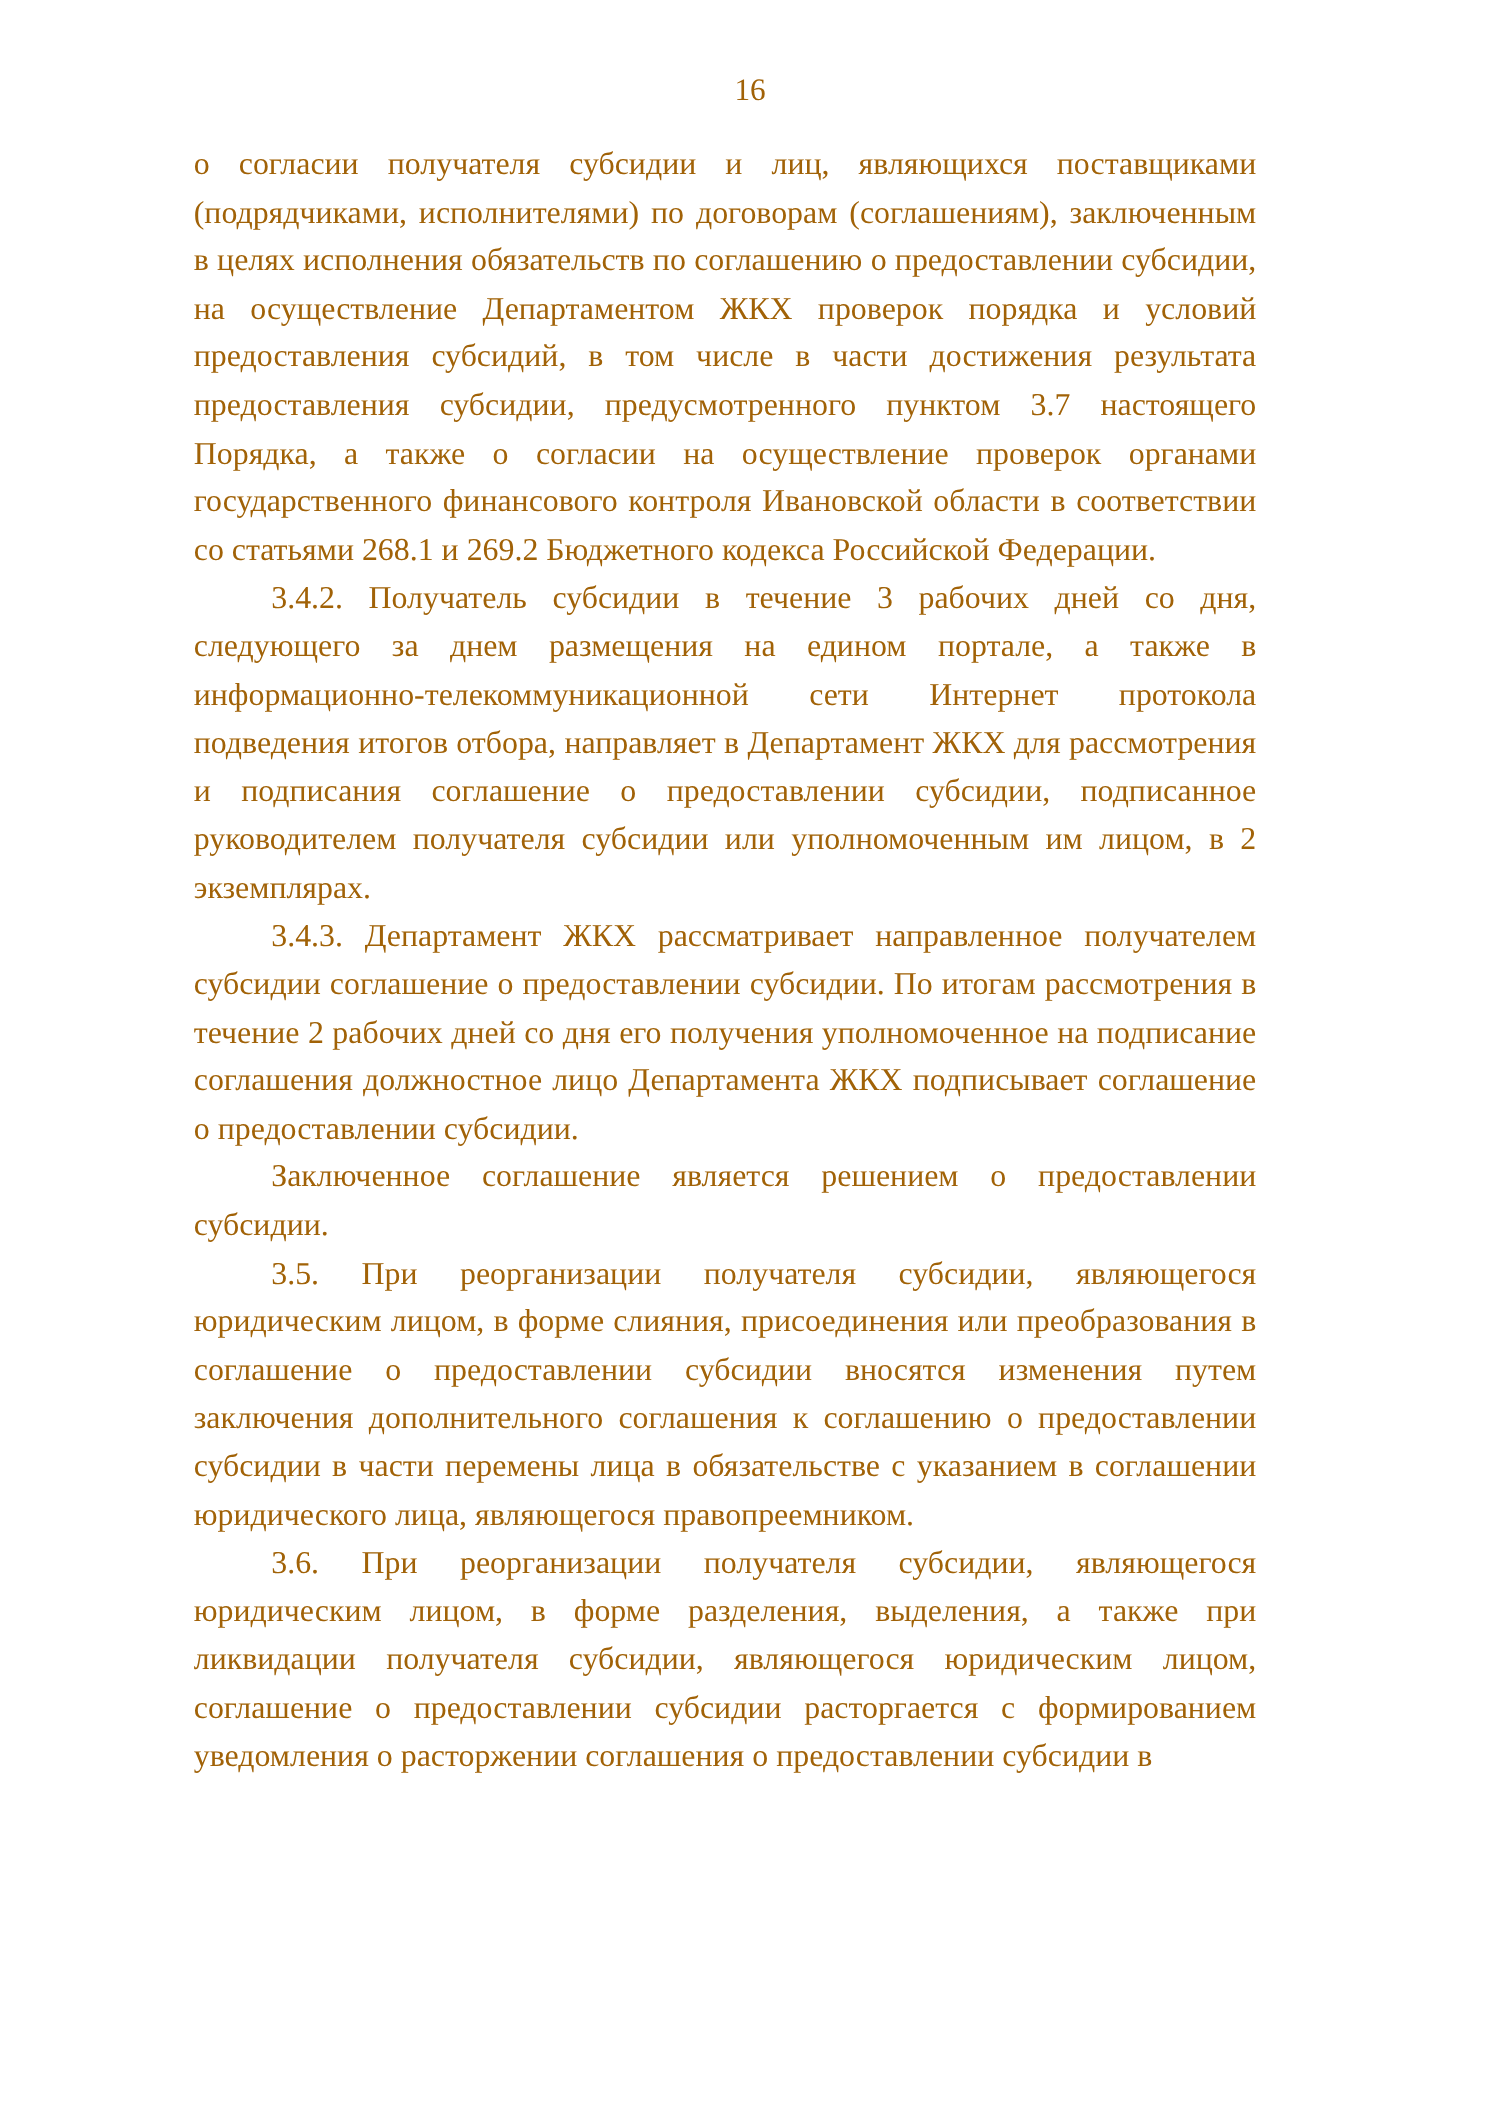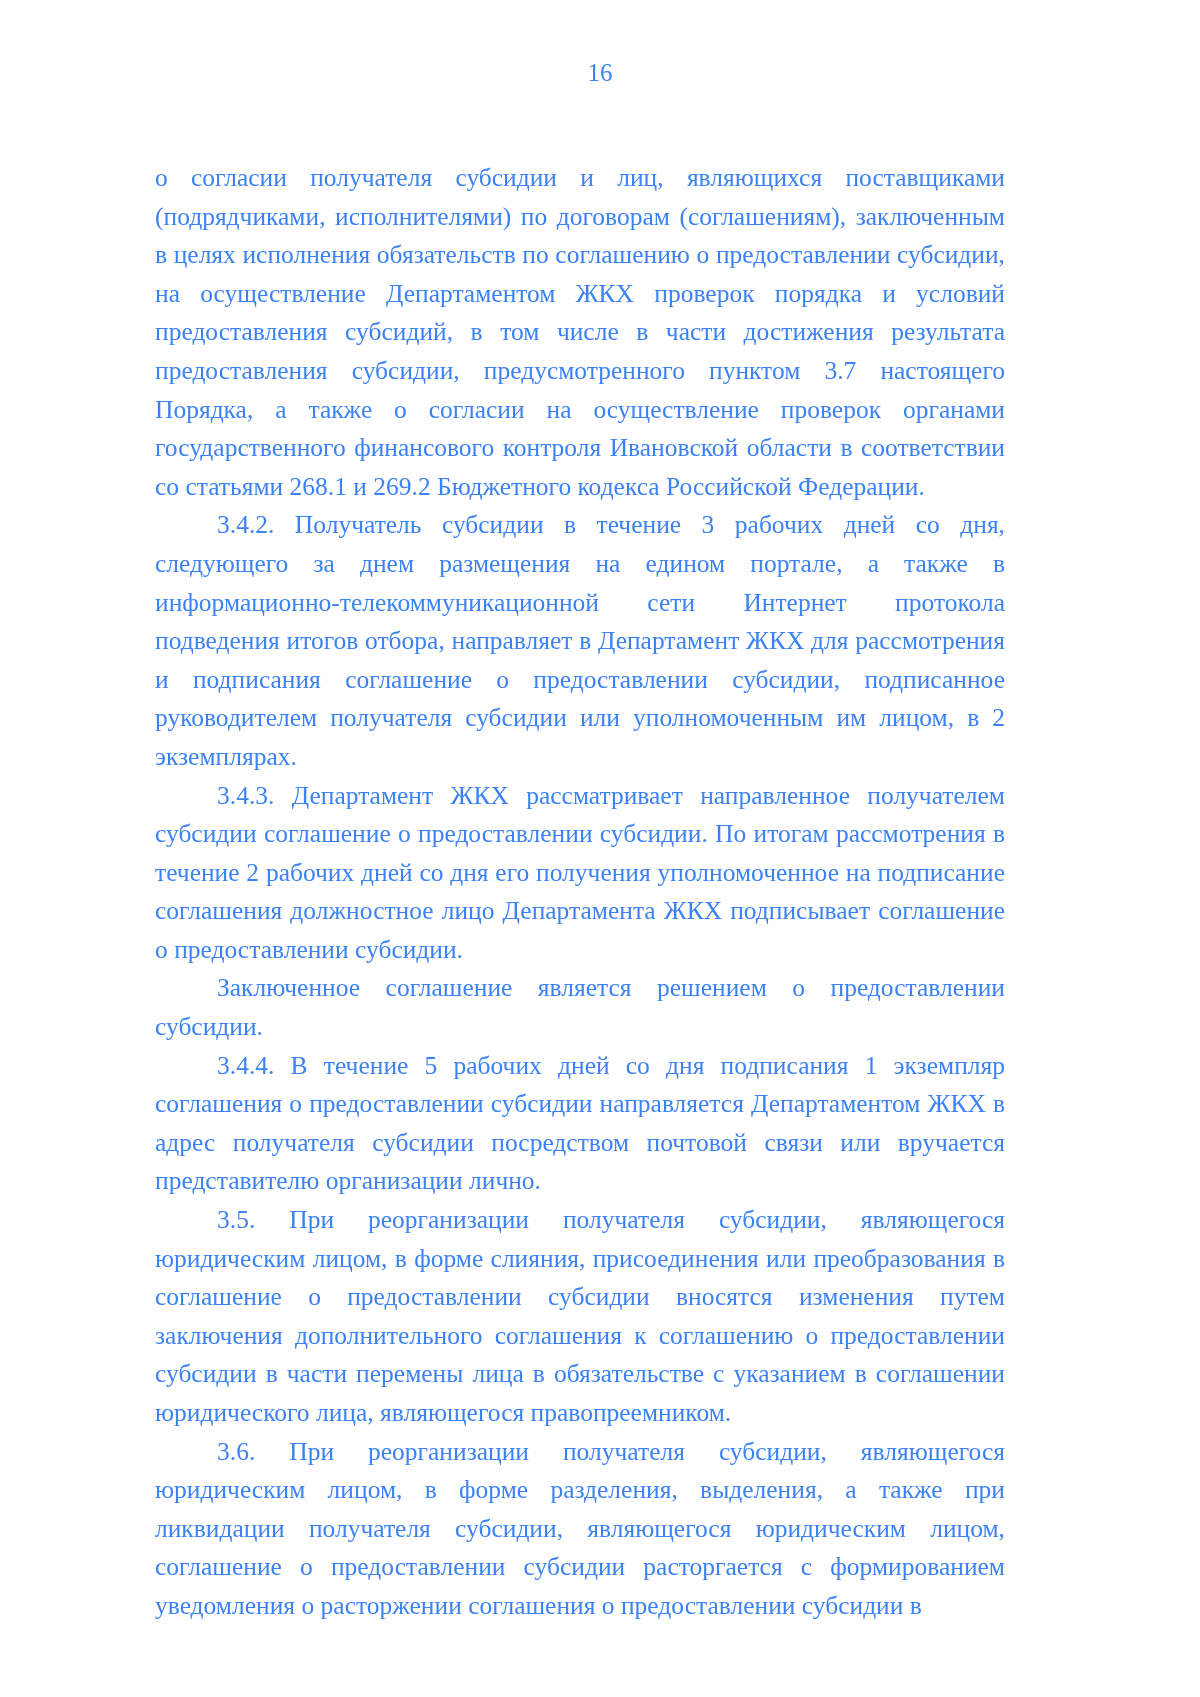--- a/index.html
+++ b/index.html
@@ -7,21 +7,21 @@
     padding: 0;
     background: #ffffff;
   }
   .page {
     width: 1132px;
     height: 1697px;
     background: #ffffff;
     position: relative;
     box-sizing: border-box;
     font-family: "Liberation Serif", "DejaVu Serif", serif;
-    color: #3b82f6;
+    color: #a16207;
     overflow: hidden;
   }
   .page-number {
     position: absolute;
     top: 60px;
     left: 0;
     width: 1200px;
     text-align: center;
     font-size: 25px;
     line-height: 1;
@@ -36,21 +36,20 @@
     margin: 0;
     font-size: 25.5px;
     line-height: 38.6px;
     text-align: justify;
     text-justify: inter-word;
     text-indent: 62px;
     hyphens: none;
   }
   p.noindent {
     text-indent: 0;
-    margin-top: 47px;
   }
   
   p.justify-all {
     text-align: justify;
   }
 </style>
 </head>
 <body>
 
 <div class="page">
@@ -60,21 +59,20 @@
   <div class="content">
 
     <p class="noindent justify-all">о согласии получателя субсидии и лиц, являющихся поставщиками (подрядчиками, исполнителями) по договорам (соглашениям), заключенным в целях исполнения обязательств по соглашению о предоставлении субсидии, на осуществление Департаментом ЖКХ проверок порядка и условий предоставления субсидий, в том числе в части достижения результата предоставления субсидии, предусмотренного пунктом 3.7 настоящего Порядка, а также о согласии на осуществление проверок органами государственного финансового контроля Ивановской области в соответствии со статьями 268.1 и 269.2 Бюджетного кодекса Российской Федерации.</p>
 
     <p>3.4.2. Получатель субсидии в течение 3 рабочих дней со дня, следующего за днем размещения на едином портале, а также в информационно-телекоммуникационной сети Интернет протокола подведения итогов отбора, направляет в Департамент ЖКХ для рассмотрения и подписания соглашение о предоставлении субсидии, подписанное руководителем получателя субсидии или уполномоченным им лицом, в 2 экземплярах.</p>
 
     <p class="justify-all">3.4.3. Департамент ЖКХ рассматривает направленное получателем субсидии соглашение о предоставлении субсидии. По итогам рассмотрения в течение 2 рабочих дней со дня его получения уполномоченное на подписание соглашения должностное лицо Департамента ЖКХ подписывает соглашение о предоставлении субсидии.</p>
 
     <p>Заключенное соглашение является решением о предоставлении субсидии.</p>
 
-    <p>3.4.4. В течение 5 рабочих дней со дня подписания 1 экземпляр соглашения о предоставлении субсидии направляется Департаментом ЖКХ в адрес получателя субсидии посредством почтовой связи или вручается представителю организации лично.</p>
 
 
     <p>3.5. При реорганизации получателя субсидии, являющегося юридическим лицом, в форме слияния, присоединения или преобразования в соглашение о предоставлении субсидии вносятся изменения путем заключения дополнительного соглашения к соглашению о предоставлении субсидии в части перемены лица в обязательстве с указанием в соглашении юридического лица, являющегося правопреемником.</p>
 
     <p class="justify-all">3.6. При реорганизации получателя субсидии, являющегося юридическим лицом, в форме разделения, выделения, а также при ликвидации получателя субсидии, являющегося юридическим лицом, соглашение о предоставлении субсидии расторгается с формированием уведомления о расторжении соглашения о предоставлении субсидии в</p>
 
   </div>
 </div>
 
 </body></html>

